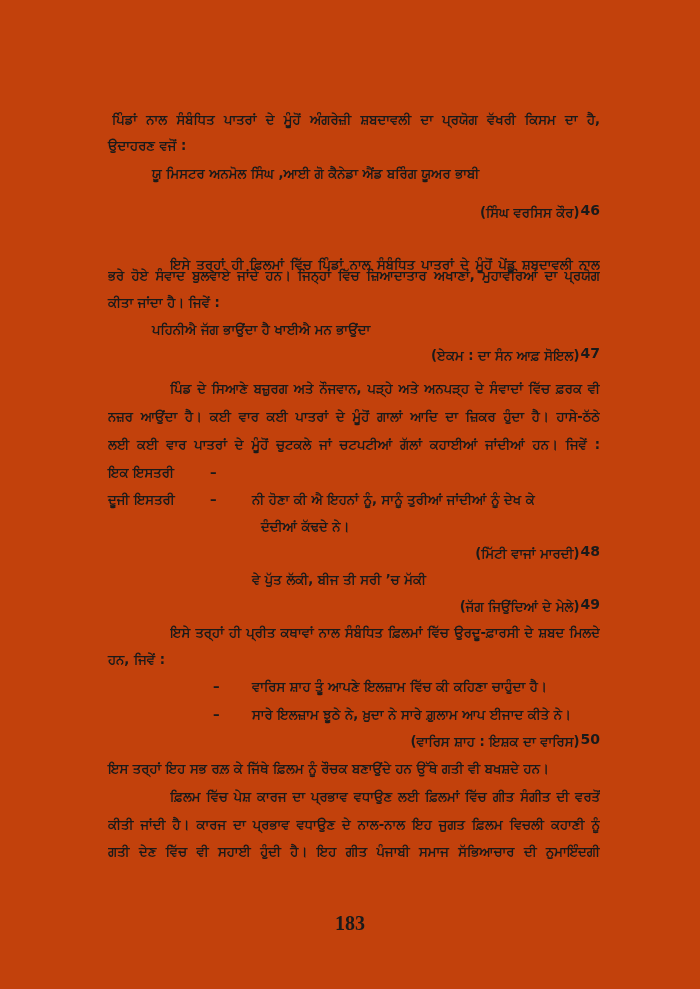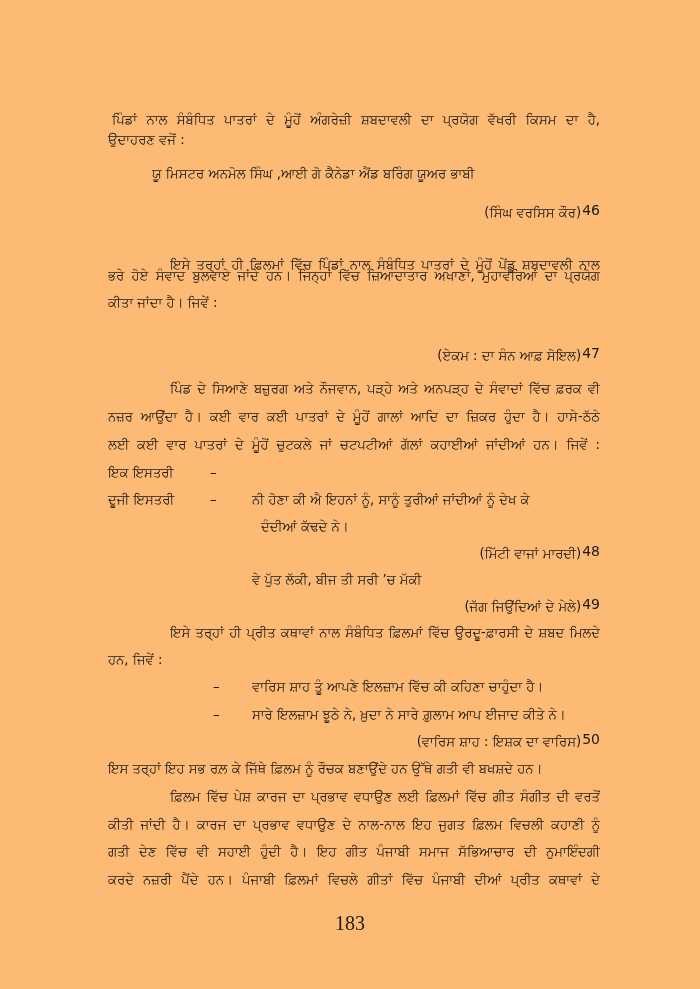--- a/index.html
+++ b/index.html
@@ -12,21 +12,22 @@
     height: 989px;
     position: relative;
     overflow: hidden;
     font-family: "DejaVu Sans", "Liberation Sans", sans-serif;
     color: #1a1a1a;
   }
   .page {
     position: absolute;
     left: 0; top: 0;
     width: 700px; height: 989px;
-    background: #fdba74;
+    background: #c2410c;
+    font-weight: bold;
   }
   .ln {
     position: absolute;
     font-size: 13.2px;
     line-height: 18px;
     white-space: nowrap;
     color: #1a1a1a;
   }
   .just {
     left: 108px;
@@ -62,29 +63,30 @@
     font-size: 20px;
     color: #1a1a1a;
   }
 </style>
 </head>
 <body>
 
 <div class="page">
 
   <div class="ln just" style="top:111px; left:112px; width:488px;">ਪਿੰਡਾਂ ਨਾਲ ਸੰਬੰਧਿਤ ਪਾਤਰਾਂ ਦੇ ਮੂੰਹੋਂ ਅੰਗਰੇਜ਼ੀ ਸ਼ਬਦਾਵਲੀ ਦਾ ਪ੍ਰਯੋਗ ਵੱਖਰੀ ਕਿਸਮ ਦਾ ਹੈ,</div>
-  <div class="ln left" style="top:131px;text-align:right;">ਉਦਾਹਰਣ ਵਜੋਂ :</div>
+  <div class="ln left" style="top:137px;text-align:right;">ਉਦਾਹਰਣ ਵਜੋਂ :</div>
 
   <div class="ln ind1" style="top:165px;">ਯੂ ਮਿਸਟਰ ਅਨਮੋਲ ਸਿੰਘ ,ਆਈ ਗੋ ਕੈਨੇਡਾ ਐਂਡ ਬਰਿੰਗ ਯੂਅਰ ਭਾਬੀ</div>
   <div class="ln right" style="top:204px;"><span>(ਸਿੰਘ ਵਰਸਿਸ ਕੌਰ)</span><sup>46</sup></div>
 
   <div class="ln just" style="top:240px; left:170px; width:430px;margin-top:16px;">ਇਸੇ ਤਰ੍ਹਾਂ ਹੀ ਫ਼ਿਲਮਾਂ ਵਿੱਚ ਪਿੰਡਾਂ ਨਾਲ ਸੰਬੰਧਿਤ ਪਾਤਰਾਂ ਦੇ ਮੂੰਹੋਂ ਪੇਂਡੂ ਸ਼ਬਦਾਵਲੀ ਨਾਲ</div>
   <div class="ln just" style="top:267px;">ਭਰੇ ਹੋਏ ਸੰਵਾਦ ਬੁਲਵਾਏ ਜਾਂਦੇ ਹਨ। ਜਿਨ੍ਹਾਂ ਵਿੱਚ ਜ਼ਿਆਦਾਤਾਰ ਅਖਾਣਾਂ, ਮੁਹਾਵਰਿਆਂ ਦਾ ਪ੍ਰਯੋਗ</div>
   <div class="ln left" style="top:294px;">ਕੀਤਾ ਜਾਂਦਾ ਹੈ। ਜਿਵੇਂ :</div>
 
+  <div class="ln ind1" style="top:321px;">ਪਹਿਨੀਐ ਜੱਗ ਭਾਉਂਦਾ ਹੈ ਖਾਈਐ ਮਨ ਭਾਉਂਦਾ</div>
   <div class="ln right" style="top:347px;margin-left:48px;"><span>(ਏਕਮ : ਦਾ ਸੰਨ ਆਫ਼ ਸੋਇਲ)</span><sup>47</sup></div>
 
   <div class="ln just" style="top:380px; left:170px; width:430px;">ਪਿੰਡ ਦੇ ਸਿਆਣੇ ਬਜ਼ੁਰਗ ਅਤੇ ਨੌਜਵਾਨ, ਪੜ੍ਹੇ ਅਤੇ ਅਨਪੜ੍ਹ ਦੇ ਸੰਵਾਦਾਂ ਵਿੱਚ ਫ਼ਰਕ ਵੀ</div>
   <div class="ln just" style="top:436px;">ਲਈ ਕਈ ਵਾਰ ਪਾਤਰਾਂ ਦੇ ਮੂੰਹੋਂ ਚੁਟਕਲੇ ਜਾਂ ਚਟਪਟੀਆਂ ਗੱਲਾਂ ਕਹਾਈਆਂ ਜਾਂਦੀਆਂ ਹਨ। ਜਿਵੇਂ :</div>
   <div class="ln just" style="top:408px;">ਨਜ਼ਰ ਆਉਂਦਾ ਹੈ। ਕਈ ਵਾਰ ਕਈ ਪਾਤਰਾਂ ਦੇ ਮੂੰਹੋਂ ਗਾਲਾਂ ਆਦਿ ਦਾ ਜ਼ਿਕਰ ਹੁੰਦਾ ਹੈ। ਹਾਸੇ-ਠੱਠੇ</div>
 
   <div class="ln" style="top:464px; left:0; width:700px; height:18px;">
     <span class="spk-label">ਇਕ ਇਸਤਰੀ</span>
     <span class="spk-dash">–</span>
   </div>
@@ -111,17 +113,16 @@
     <span class="q-dash">–</span>
     <span class="q-text">ਸਾਰੇ ਇਲਜ਼ਾਮ ਝੂਠੇ ਨੇ, ਖ਼ੁਦਾ ਨੇ ਸਾਰੇ ਗ਼ੁਲਾਮ ਆਪ ਈਜਾਦ ਕੀਤੇ ਨੇ।</span>
   </div>
   <div class="ln right" style="top:733px;"><span>(ਵਾਰਿਸ ਸ਼ਾਹ : ਇਸ਼ਕ ਦਾ ਵਾਰਿਸ)</span><sup>50</sup></div>
 
   <div class="ln left" style="top:760px;">ਇਸ ਤਰ੍ਹਾਂ ਇਹ ਸਭ ਰਲ਼ ਕੇ ਜਿੱਥੇ ਫ਼ਿਲਮ ਨੂੰ ਰੌਚਕ ਬਣਾਉਂਦੇ ਹਨ ਉੱਥੇ ਗਤੀ ਵੀ ਬਖਸ਼ਦੇ ਹਨ।</div>
 
   <div class="ln just" style="top:788px; left:170px; width:430px;">ਫ਼ਿਲਮ ਵਿੱਚ ਪੇਸ਼ ਕਾਰਜ ਦਾ ਪ੍ਰਭਾਵ ਵਧਾਉਣ ਲਈ ਫ਼ਿਲਮਾਂ ਵਿੱਚ ਗੀਤ ਸੰਗੀਤ ਦੀ ਵਰਤੋਂ</div>
   <div class="ln just" style="top:816px;">ਕੀਤੀ ਜਾਂਦੀ ਹੈ। ਕਾਰਜ ਦਾ ਪ੍ਰਭਾਵ ਵਧਾਉਣ ਦੇ ਨਾਲ-ਨਾਲ ਇਹ ਜੁਗਤ ਫ਼ਿਲਮ ਵਿਚਲੀ ਕਹਾਣੀ ਨੂੰ</div>
   <div class="ln just" style="top:843px;">ਗਤੀ ਦੇਣ ਵਿੱਚ ਵੀ ਸਹਾਈ ਹੁੰਦੀ ਹੈ। ਇਹ ਗੀਤ ਪੰਜਾਬੀ ਸਮਾਜ ਸੱਭਿਆਚਾਰ ਦੀ ਨੁਮਾਇੰਦਗੀ</div>
-  <div class="ln just" style="top:871px;">ਕਰਦੇ ਨਜ਼ਰੀ ਪੈਂਦੇ ਹਨ। ਪੰਜਾਬੀ ਫ਼ਿਲਮਾਂ ਵਿਚਲੇ ਗੀਤਾਂ ਵਿੱਚ ਪੰਜਾਬੀ ਦੀਆਂ ਪ੍ਰੀਤ ਕਥਾਵਾਂ ਦੇ</div>
 
   <div class="pagenum">183</div>
 
 </div>
 
 </body></html>

